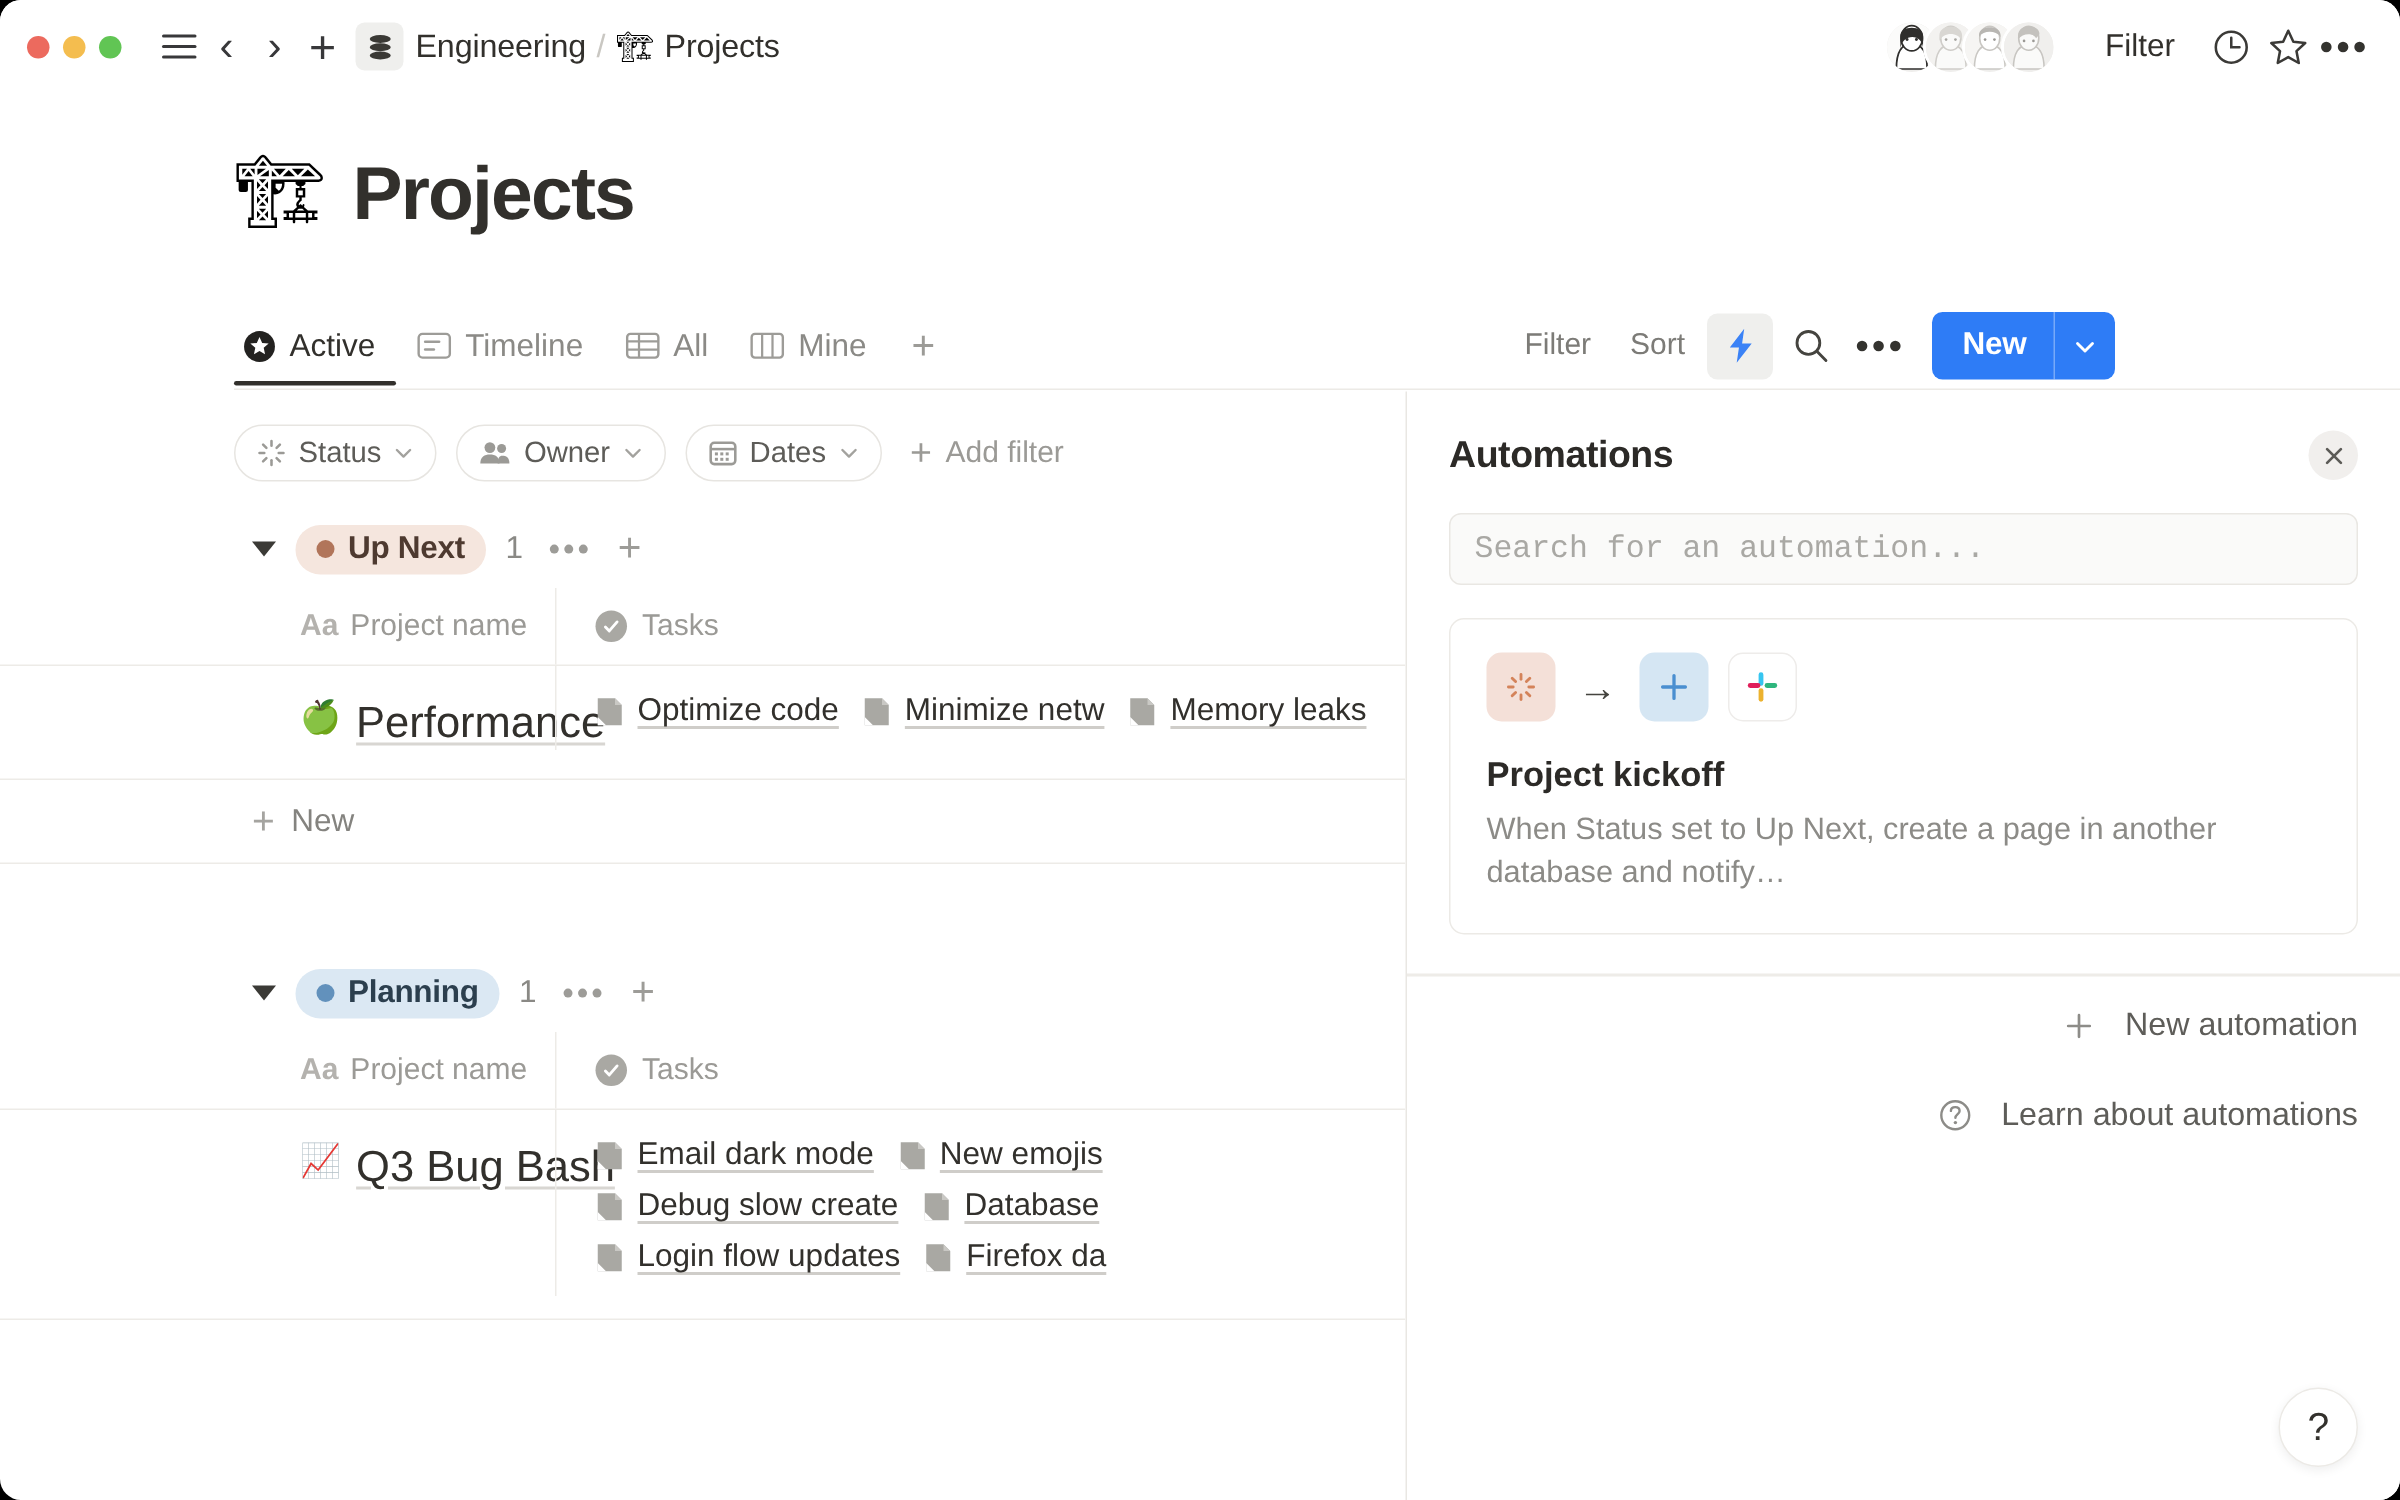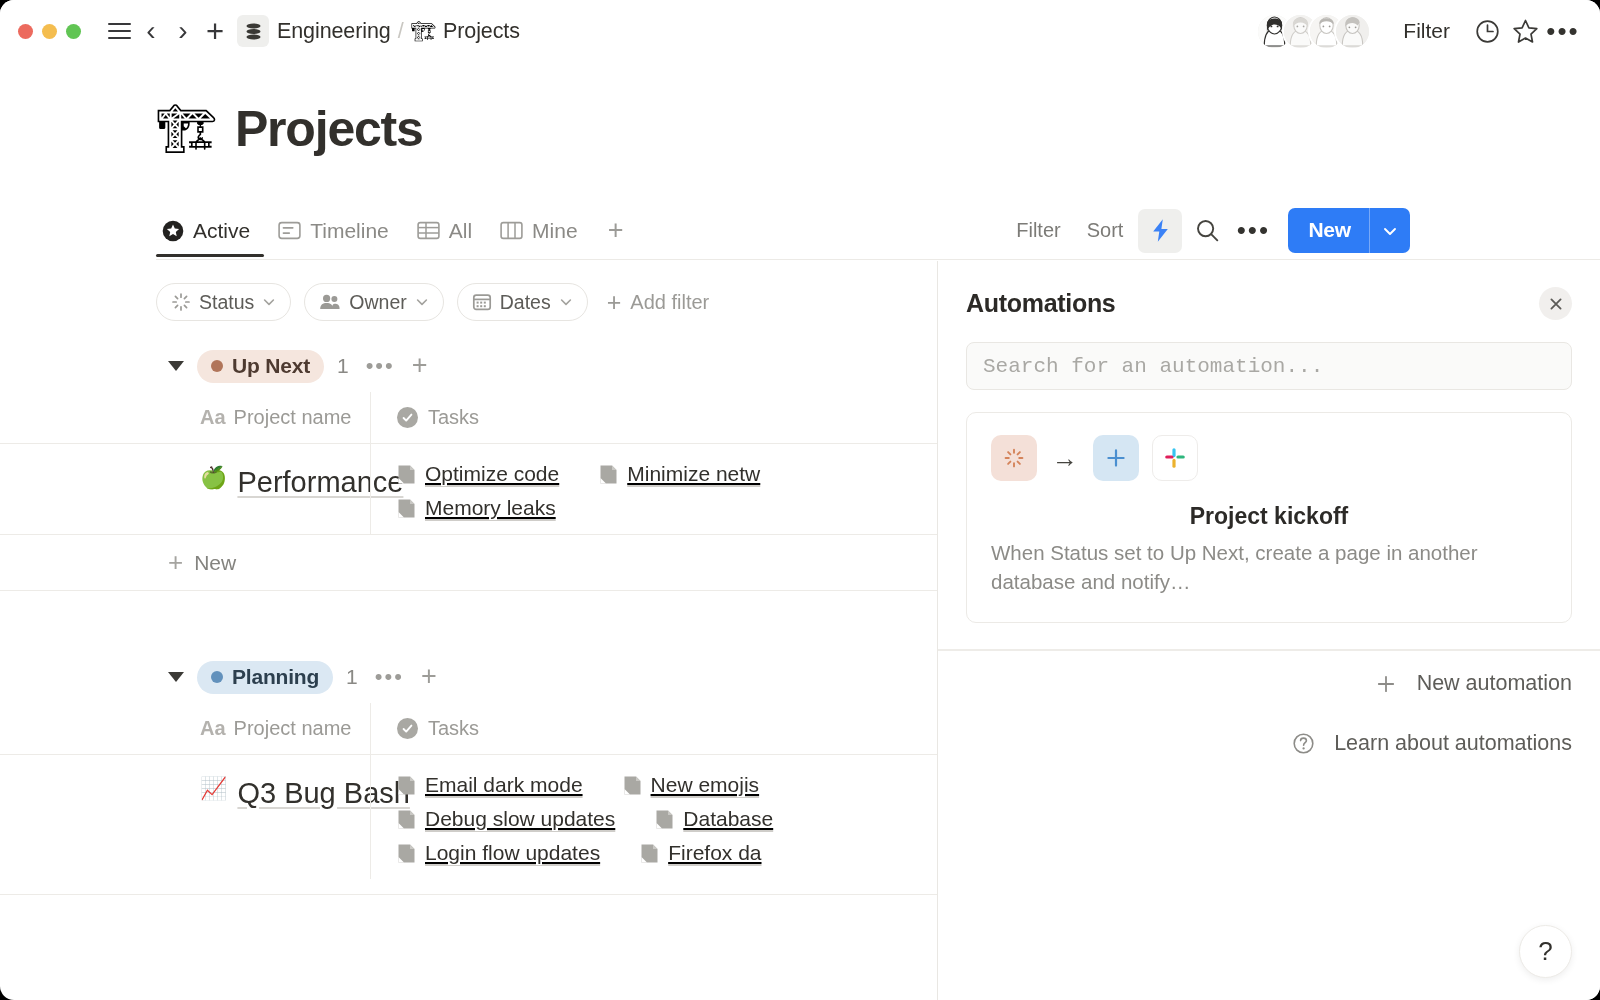--- a/index.html
+++ b/index.html
@@ -205,24 +205,23 @@
   }
   .row-emoji { font-size: 22px; line-height: 1.1; }
   .row-title {
     font-size: 29px; color: #32302c; text-decoration: underline;
     text-decoration-color: #d8d6d2; text-underline-offset: 4px;
     white-space: nowrap;
   }
   .cell-tasks {
     flex: 1; border-left: 1.2px solid #edebe7;
     padding: 18px 0 14px 26px;
-    display: flex; flex-wrap: wrap; gap: 10px 40px;
+    display: flex; flex-wrap: wrap; gap: 10px 16px;
     align-content: flex-start; overflow: hidden;
     height: 100%;
-    text-decoration: underline;
   }
   .task-chip { display: flex; align-items: center; gap: 9px; white-space: nowrap; }
   .task-text {
     font-size: 21px; color: #32302c; text-decoration: underline;
     text-decoration-color: #cfcdc9; text-underline-offset: 4px;
   }
   .page-ico { flex: 0 0 auto; }
   .newrow {
     display: flex; align-items: center; gap: 11px;
     padding-left: 168px; height: 56px; border-bottom: 1.2px solid #edebe7;
@@ -260,21 +259,21 @@
   }
   .tiles { display: flex; align-items: center; gap: 13px; }
   .tile {
     width: 46px; height: 46px; border-radius: 10px;
     display: flex; align-items: center; justify-content: center; flex: 0 0 auto;
   }
   .tile-trigger { background: #f4e0d8; }
   .tile-action { background: #d5e6f3; }
   .tile-slack { background: #fff; border: 1.4px solid #eeecea; }
   .arrow-glyph { font-size: 26px; color: #45443f; line-height: 1; padding: 0 2px; }
-  #auto-name { margin-top: 22px; font-size: 23px; font-weight: bold; color: #2c2a27; text-align: center; }
+  #auto-name { margin-top: 22px; font-size: 23px; font-weight: bold; color: #2c2a27; }
   #auto-desc {
     margin-top: 8px; font-size: 20.5px; color: #8c8b87; line-height: 1.42;
     max-width: 530px;
   }
 
   #panel-divider {
     margin: 26px -28px 0 -28px; height: 1.3px; background: #eeece8;
   }
   .panel-action {
     display: flex; align-items: center; gap: 18px; height: 54px;
@@ -657,21 +656,21 @@
               <path d="M1.5 19.5 L1.5 14 L7 19.5 Z" fill="#fff"></path>
             </svg>
             <span class="task-text">New emojis</span>
           </span>
           <span class="task-chip">
             <svg class="page-ico" width="19" height="21" viewBox="0 0 19 21">
               <path d="M1.5 1.5 H13 L17.5 6 V19.5 H1.5 Z" fill="#a9a8a3"></path>
               <path d="M13 1.5 L17.5 6 H13 Z" fill="#c9c8c4"></path>
               <path d="M1.5 19.5 L1.5 14 L7 19.5 Z" fill="#fff"></path>
             </svg>
-            <span class="task-text">Debug slow updates</span>
+            <span class="task-text">Debug slow create</span>
           </span>
           <span class="task-chip">
             <svg class="page-ico" width="19" height="21" viewBox="0 0 19 21">
               <path d="M1.5 1.5 H13 L17.5 6 V19.5 H1.5 Z" fill="#a9a8a3"></path>
               <path d="M13 1.5 L17.5 6 H13 Z" fill="#c9c8c4"></path>
               <path d="M1.5 19.5 L1.5 14 L7 19.5 Z" fill="#fff"></path>
             </svg>
             <span class="task-text">Database</span>
           </span>
           <span class="task-chip">

